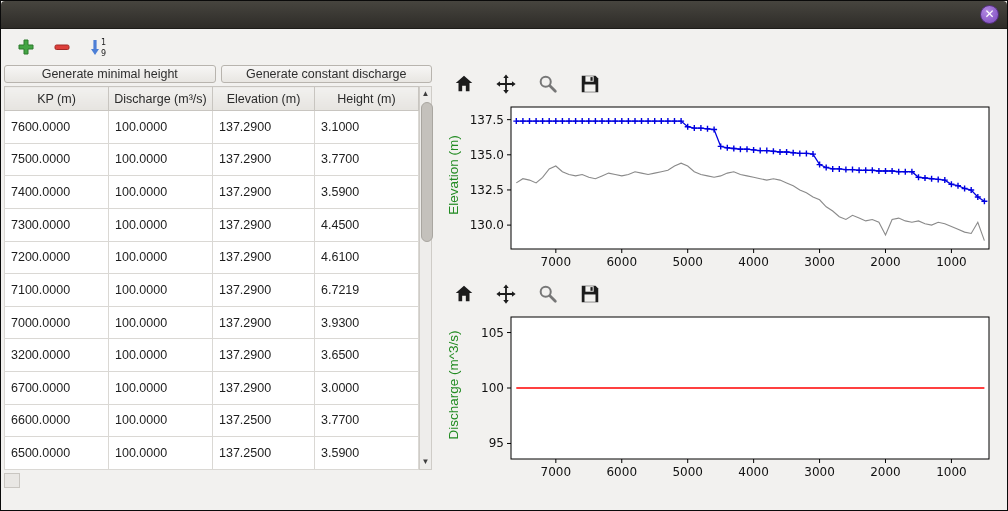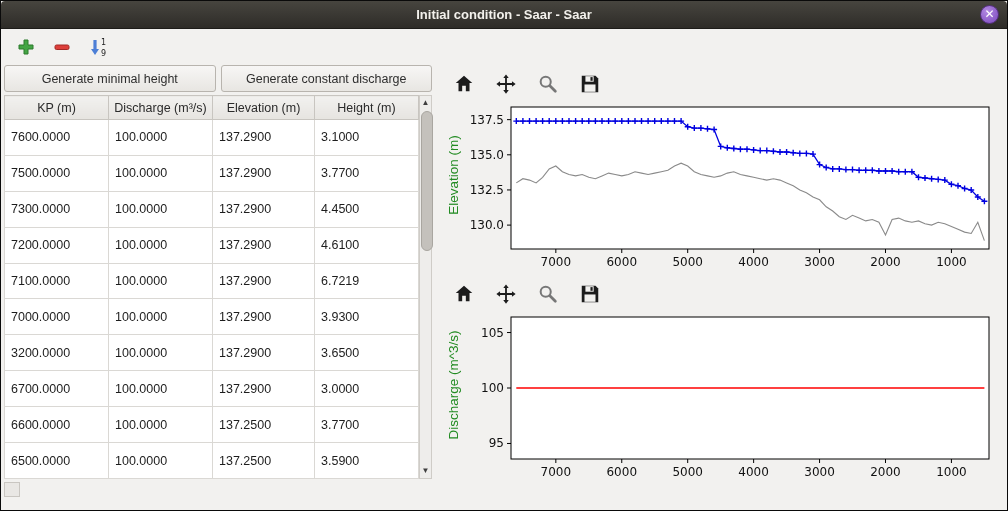--- a/index.html
+++ b/index.html
@@ -25,21 +25,21 @@
   
   .toolbar {
     height:36px; display:flex; align-items:center; gap:14px; padding:0 14px;
   }
   .tool-ic { width:22px; height:22px; display:flex; align-items:center; justify-content:center; }
   
   .content { display:flex; height:445px; }
   .left-panel { width:434px; padding:0 3px; }
   .right-panel { flex:1; padding:2px 4px 0 4px; }
   
-  .btn-row { display:flex; gap:5px; height:27px; margin-bottom:3px; }
+  .btn-row { display:flex; gap:5px; height:18px; margin-bottom:3px; }
   .gen-btn {
     flex:1; font-family:"Liberation Sans",sans-serif; font-size:12.5px; color:#2e2e2e;
     background:linear-gradient(#f7f6f5,#e8e6e2);
     border:1px solid #b8b4ae; border-radius:3px;
   }
   
   .table-area { display:flex; height:384px; }
   table.data { border-collapse:collapse; width:414px; table-layout:fixed; background:#fff; }
   table.data th {
     height:24px; font-size:12.5px; font-weight:normal; text-align:center; color:#2b2b2b;
@@ -76,21 +76,20 @@
   }
   svg.plot { display:block; }
   svg text.tick { font-family:"DejaVu Sans", sans-serif; font-size:12px; fill:#111; }
 </style>
 </head>
 <body>
 
 <div class="window">
 
   <div class="titlebar">
-    <span class="title">Initial condition - Saar - Saar</span>
     <div class="close-btn">
       <span>✕</span>
     </div>
   </div>
 
   <div class="toolbar">
     <div class="tool-ic">
       <svg width="18" height="18" viewBox="0 0 18 18">
         <path d="M7 2 h4 v5 h5 v4 h-5 v5 H7 v-5 H2 V7 h5 z" fill="#44a544" stroke="#2c7a2c" stroke-width="1"></path>
       </svg>
@@ -139,20 +138,26 @@
                 <td>7600.0000</td>
                 <td>100.0000</td>
                 <td>137.2900</td>
                 <td>3.1000</td>
               </tr>
               <tr>
                 <td>7500.0000</td>
                 <td>100.0000</td>
                 <td>137.2900</td>
                 <td>3.7700</td>
+              </tr>
+              <tr>
+                <td>7400.0000</td>
+                <td>100.0000</td>
+                <td>137.2900</td>
+                <td>3.5900</td>
               </tr>
               <tr>
                 <td>7300.0000</td>
                 <td>100.0000</td>
                 <td>137.2900</td>
                 <td>4.4500</td>
               </tr>
               <tr>
                 <td>7200.0000</td>
                 <td>100.0000</td>

